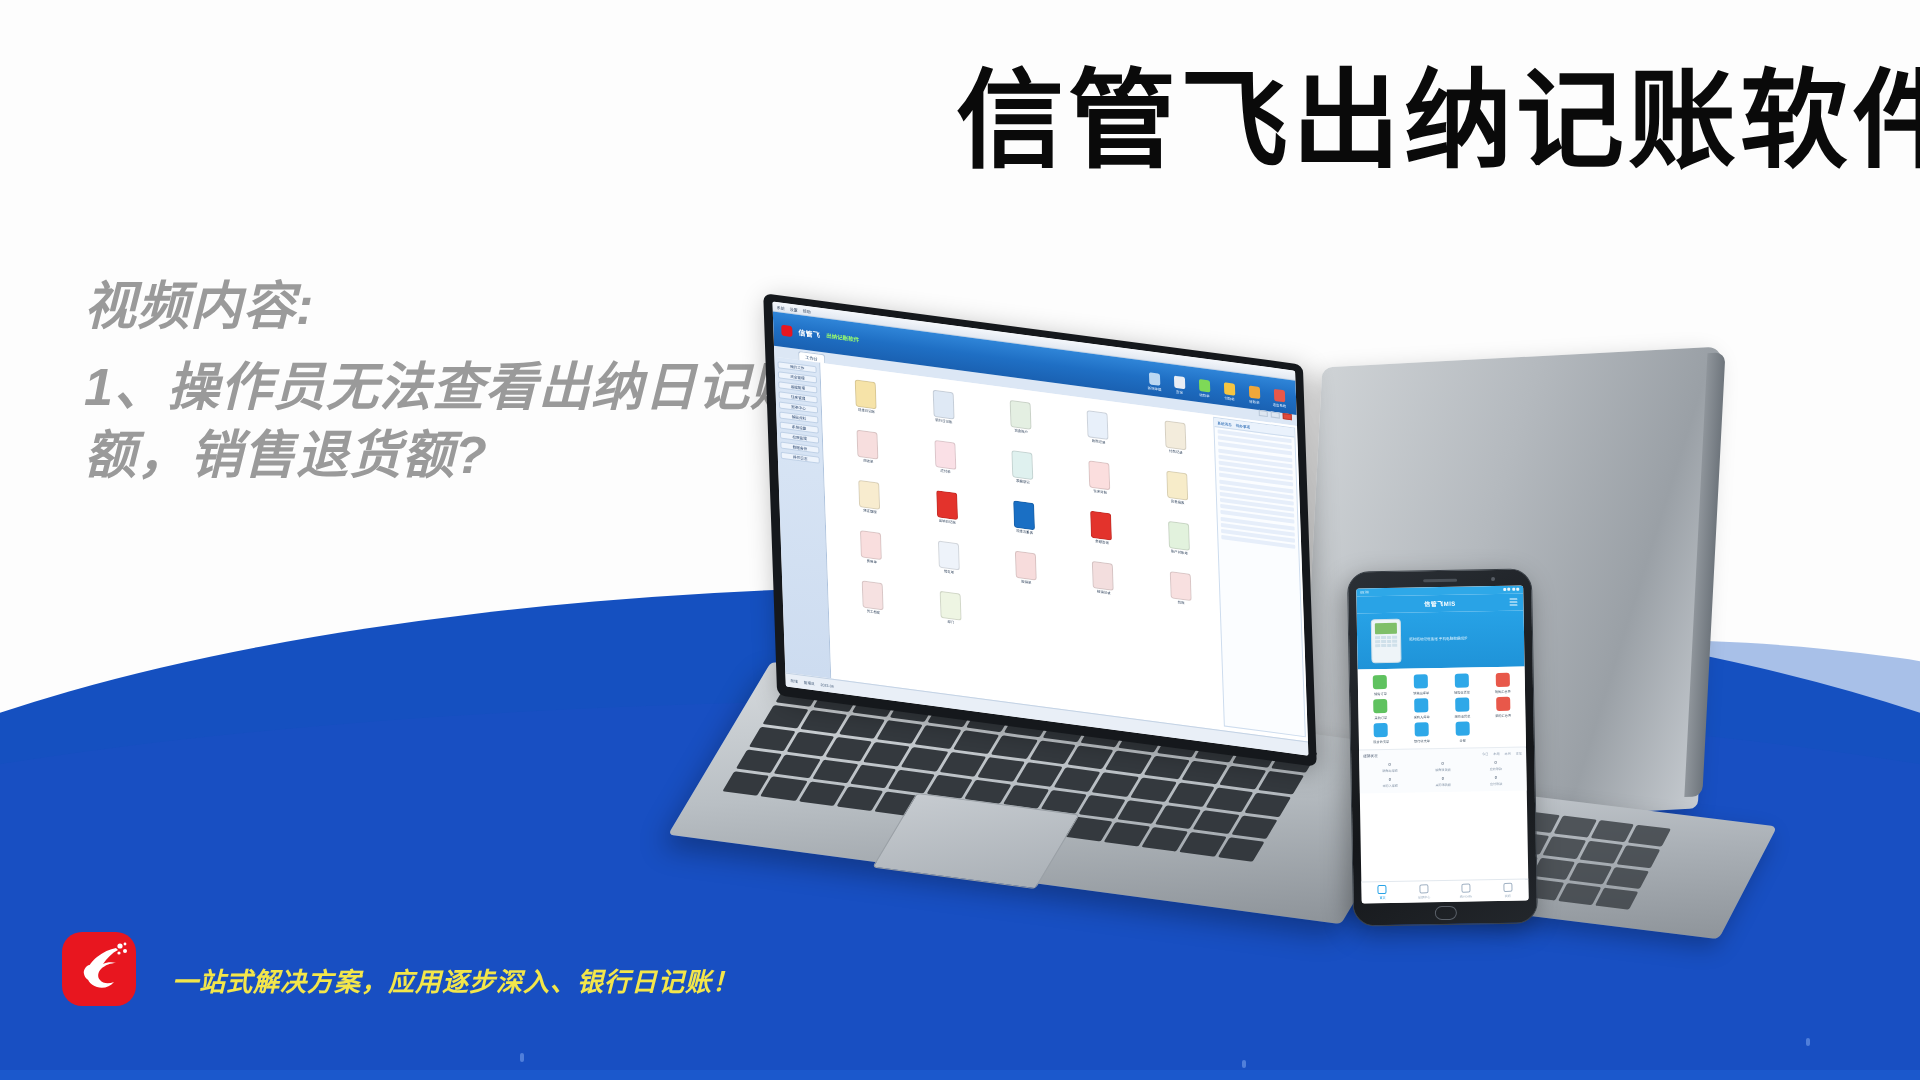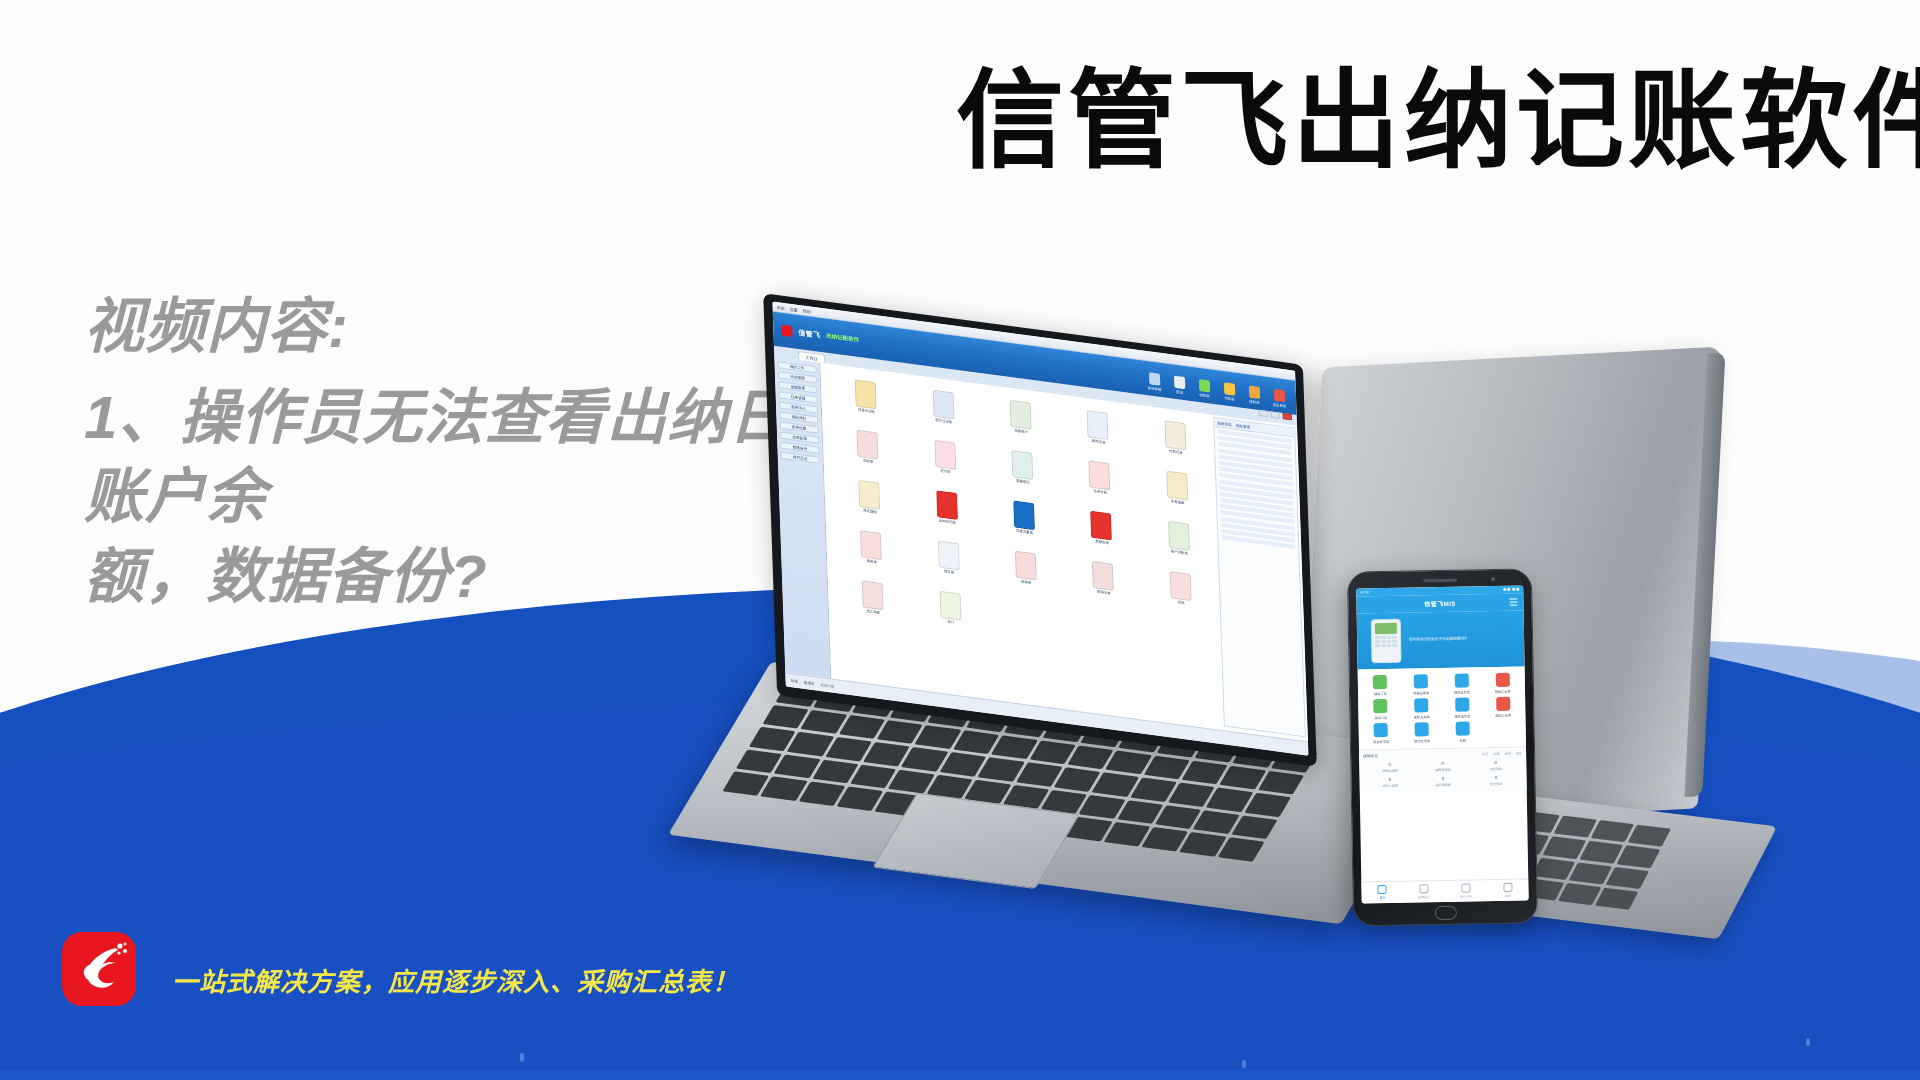--- a/index.html
+++ b/index.html
@@ -77,24 +77,24 @@
     font-weight:bold;
     color:#0a0a0a;
     letter-spacing:4px;
     font-family:"Liberation Sans","DejaVu Sans",sans-serif;
     margin-left:44px;
   }
 
   
   .body-copy {
     position:absolute;
-    left:84px; top:287px;
+    left:84px; top:272px;
     width:1000px;
     color:#9a9a9a;
-    font-size:60px;
+    font-size:52px;
     line-height:1.32;
     font-style:italic;
     font-weight:bold;
     letter-spacing:1px;
   }
   .body-copy .line { display:block; white-space:pre-wrap; }
   .body-copy .line.first { margin-bottom:12px; }
 
   
   .brandbar {
@@ -333,21 +333,21 @@
     <span class="spark" style="left:520px;top:1053px;width:4px;height:9px;"></span>
     <span class="spark" style="left:1242px;top:1060px;width:4px;height:8px;"></span>
     <span class="spark" style="left:1806px;top:1038px;width:4px;height:8px;"></span>
   </div>
 
   <h1 class="headline">信管飞出纳记账软件</h1>
 
   <div class="body-copy">
     <span class="line first">视频内容:</span>
     <span class="line">1、操作员无法查看出纳日记账资金账户余</span>
-    <span class="line">额，数据备份?</span>
+    <span class="line">额，销售退货额?</span>
   </div>
 
   <div class="devices">
 
     <div class="laptop-back"></div>
     <div class="laptop-back-base"></div>
     <div class="laptop-back-keys">
       <i></i>
         <i></i>
         <i></i>
@@ -810,16 +810,16 @@
     <div class="logo-mark">
       <svg width="74" height="74" viewBox="0 0 74 74" aria-hidden="true">
         <path d="M54 16c-6 1-13 4-19 9-5 4-9 9-10 15-1 7 3 13 10 15 6 2 13 0 17-5-5 2-11 2-14-2-3-3-2-8 1-11 4-4 10-6 15-6-4-1-9-1-13 1 4-6 9-11 15-14z" fill="#ffffff"></path>
         <path d="M27 33c5-1 10 0 13 3-3-1-7-1-10 1-3 2-4 6-2 9 1 2 3 3 5 3-5 1-10-2-11-7-1-4 2-8 5-9z" fill="#ffffff"></path>
         <circle cx="58" cy="14" r="2.6" fill="#ffffff"></circle>
         <circle cx="63" cy="19" r="2" fill="#ffffff"></circle>
         <circle cx="57" cy="21" r="1.6" fill="#ffffff"></circle>
         <circle cx="63" cy="12" r="1.4" fill="#ffffff"></circle>
       </svg>
     </div>
-    <div class="tagline">一站式解决方案，应用逐步深入、采购汇总表！</div>
+    <div class="tagline">一站式解决方案，应用逐步深入、银行日记账！</div>
   </div>
 
 </div>
 
 </body></html>

